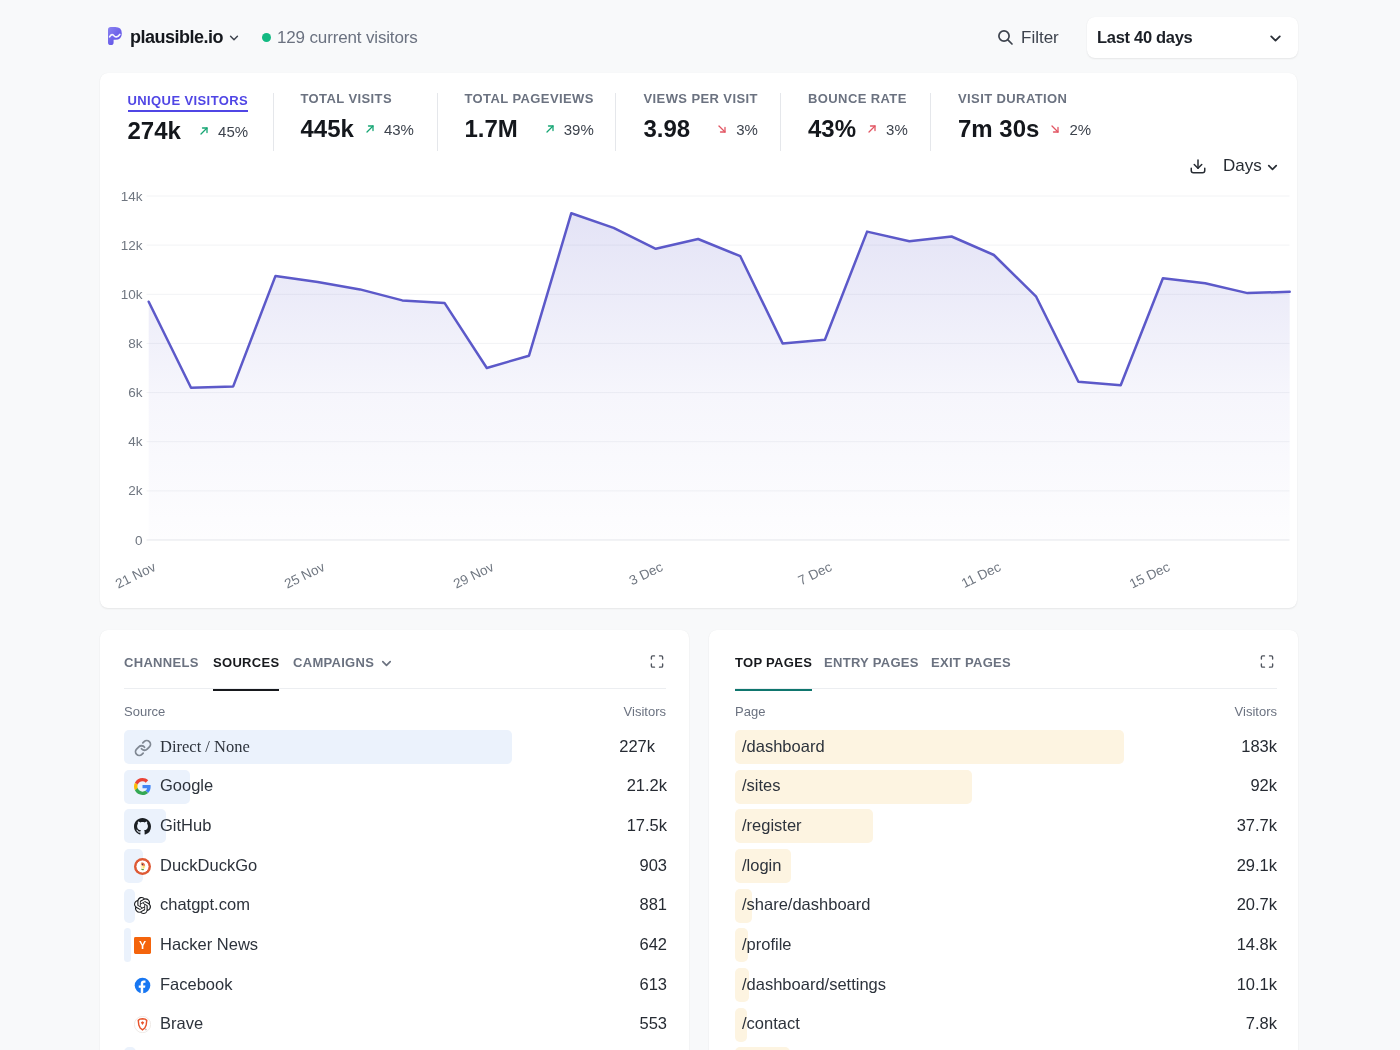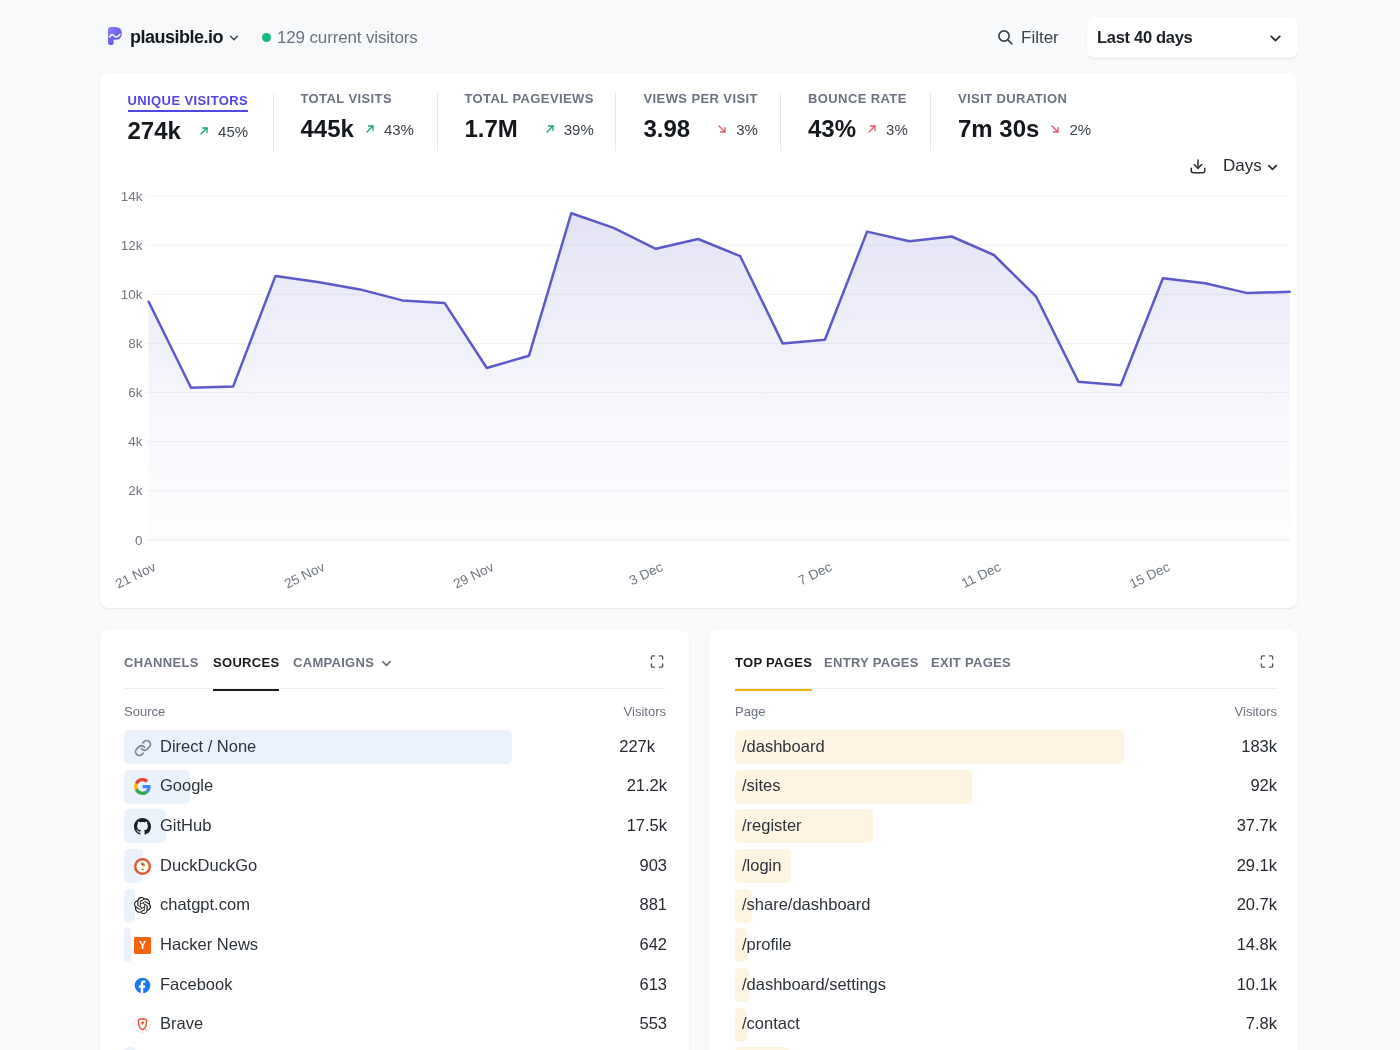--- a/index.html
+++ b/index.html
@@ -209,21 +209,21 @@
     </svg>
   <div class="abs" style="left:24px; top:58px; width:542px; height:1px; background:#eceef1;"></div>
   <div class="abs hdr-lbl" style="left:24px; top:74px;">Source</div>
   <div class="abs hdr-lbl" style="right:23px; top:74px;">Visitors</div>
 
   <div class="bar-blue" style="left:24px; top:100.0px; width:388px;"></div>
   <div class="abs" style="left:34px; top:108.5px; width:17px; height:17px;"><svg width="18" height="18" viewBox="0 0 24 24" fill="none" stroke="#808893" stroke-width="2.4" stroke-linecap="round" stroke-linejoin="round">
         <path d="M10 13a5 5 0 0 0 7.54.54l3-3a5 5 0 0 0-7.07-7.07l-1.72 1.71"></path>
         <path d="M14 11a5 5 0 0 0-7.54-.54l-3 3a5 5 0 0 0 7.07 7.07l1.71-1.71"></path>
       </svg></div>
-  <div class="abs row-lbl" style="left:60px; top:106.5px;">Direct / None</div>
+  <div class="abs row-lbl" style="left:60px; top:106.5px;font-family:Liberation Serif, serif;">Direct / None</div>
   <div class="row-val" style="right:34px; top:106.5px;">227k</div>
   <div class="bar-blue" style="left:24px; top:139.7px; width:66px;"></div>
   <div class="abs" style="left:34px; top:148.2px; width:17px; height:17px;"><svg width="17" height="17" viewBox="0 0 48 48">
         <path fill="#EA4335" d="M24 9.5c3.54 0 6.71 1.22 9.21 3.6l6.85-6.85C35.9 2.38 30.47 0 24 0 14.62 0 6.51 5.38 2.56 13.22l7.98 6.19C12.43 13.72 17.74 9.5 24 9.5z"></path>
         <path fill="#4285F4" d="M46.98 24.55c0-1.57-.15-3.09-.38-4.55H24v9.02h12.94c-.58 2.96-2.26 5.48-4.78 7.18l7.73 6c4.51-4.18 7.09-10.36 7.09-17.65z"></path>
         <path fill="#FBBC05" d="M10.53 28.59c-.48-1.45-.76-2.99-.76-4.59s.27-3.14.76-4.59l-7.98-6.19C.92 16.46 0 20.12 0 24c0 3.88.92 7.54 2.56 10.78l7.97-6.19z"></path>
         <path fill="#34A853" d="M24 48c6.48 0 11.93-2.13 15.89-5.81l-7.73-6c-2.15 1.45-4.92 2.3-8.16 2.3-6.26 0-11.57-4.22-13.47-9.91l-7.98 6.19C6.51 42.62 14.62 48 24 48z"></path>
       </svg></div>
   <div class="abs row-lbl" style="left:60px; top:146.2px;">Google</div>
   <div class="row-val" style="right:22px; top:146.2px;">21.2k</div>
@@ -270,21 +270,21 @@
         <path d="M12 3.8 L15.8 4.4 L18 6.2 L17.2 12.8 L15.2 17 L12 19.4 L8.8 17 L6.8 12.8 L6 6.2 L8.2 4.4 Z" fill="none" stroke="#e8542c" stroke-width="2"></path>
         <path d="M12 7.5 L14.4 9.3 L12 12.8 L9.6 9.3 Z" fill="#e8542c"></path>
         <circle cx="16.8" cy="19.2" r="1.1" fill="#b8b0aa"></circle>
       </svg></div>
   <div class="abs row-lbl" style="left:60px; top:384.3px;">Brave</div>
   <div class="row-val" style="right:22px; top:384.3px;">553</div>
   <div class="bar-blue" style="left:24px; top:417.4px; width:12px;"></div>
 </div>
 
 <div class="card" style="left:709px; top:630px; width:589px; height:470px;">
-  <div class="abs tab active" style="left:26px; top:25px; padding-bottom:18px; border-bottom:3px solid #eab308;">TOP PAGES</div>
+  <div class="abs tab active" style="left:26px; top:25px; padding-bottom:18px; border-bottom:3px solid #0f766e;">TOP PAGES</div>
   <div class="abs tab" style="left:115px; top:25px;">ENTRY PAGES</div>
   <div class="abs tab" style="left:222px; top:25px;">EXIT PAGES</div>
   <svg class="abs" style="left:550px; top:24px;" width="16" height="15" viewBox="0 0 24 24" fill="none" stroke="#50555e" stroke-width="2.2" stroke-linecap="round">
       <path d="M8 3H5a2 2 0 0 0-2 2v3"></path>
       <path d="M16 3h3a2 2 0 0 1 2 2v3"></path>
       <path d="M8 21H5a2 2 0 0 1-2-2v-3"></path>
       <path d="M16 21h3a2 2 0 0 0 2-2v-3"></path>
     </svg>
   <div class="abs" style="left:26px; top:58px; width:542px; height:1px; background:#eceef1;"></div>
   <div class="abs hdr-lbl" style="left:26px; top:74px;">Page</div>

